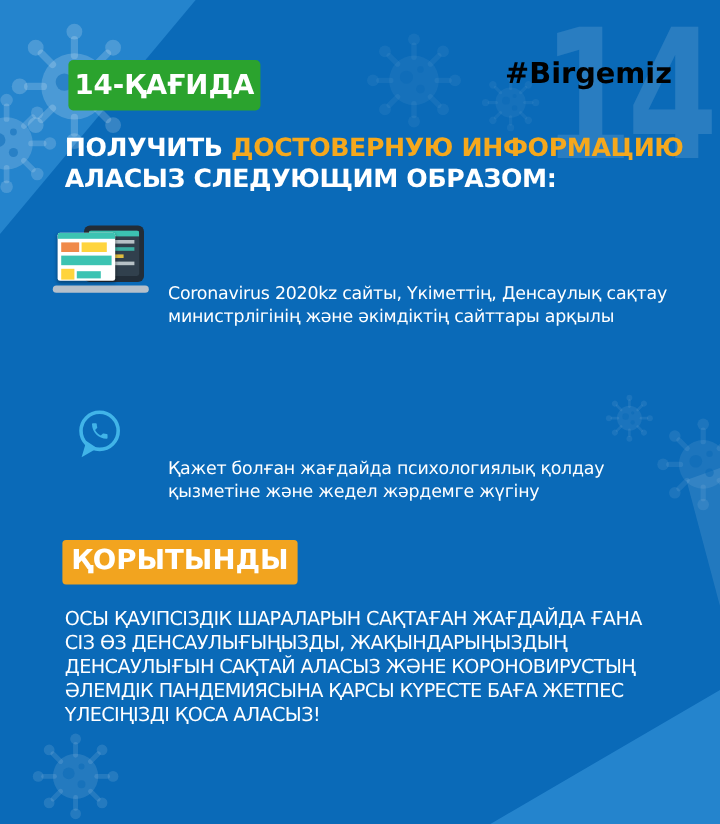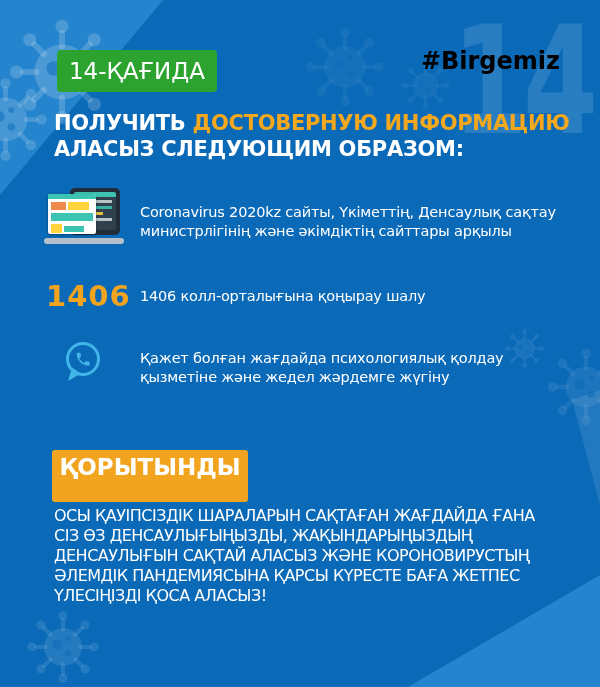--- a/index.html
+++ b/index.html
@@ -20,36 +20,36 @@
   .watermark{
     position:absolute;top:6px;right:6px;z-index:1;
     font-size:150px;font-weight:bold;line-height:1;
     color:rgba(255,255,255,0.13);
     transform:scaleX(0.72);transform-origin:top right;
     letter-spacing:-6px;
   }
   .rule-badge{
     position:absolute;left:57px;top:50px;z-index:2;
     width:160px;height:42px;background:var(--green);border-radius:4px;
-    font-size:23px;font-weight:normal;line-height:42px;text-align:center;color:#fff;
+    font-size:23px;font-weight:bold;line-height:42px;text-align:center;color:#fff;
   }
   .hashtag{
     position:absolute;top:47px;right:40px;z-index:2;
     font-size:24px;font-weight:bold;color:#000000;
   }
   .heading{
     position:absolute;left:54px;top:110px;z-index:2;
     font-size:21px;font-weight:bold;line-height:26px;letter-spacing:-0.3px;
   }
   .heading .hl{color:var(--heading-hl);}
 
   .row-text{
     position:absolute;left:140px;z-index:2;
     font-size:14.5px;line-height:18.5px;white-space:pre-line;
-    letter-spacing:-0.2px;color:#fff;max-width:420px;
+    letter-spacing:-0.2px;color:#fff;max-width:420px;margin-top:33px;
   }
   .row1-text{top:203px;}
   .row2-text{top:287px;}
   .row3-text{top:349px;}
 
   .call-number{
     position:absolute;left:46px;top:279px;z-index:2;
     font-size:29px;font-weight:bold;color:var(--orange);letter-spacing:1px;
   }
 
@@ -68,21 +68,21 @@
   .wc-orange{width:15px;height:8px;background:#f08a4a;}
   .wc-yellow{width:21px;height:8px;background:#ffd43d;}
   .wc-bar{margin:3px 3px 0 3px;height:8px;background:#3cc3b2;}
   .wc-sq{width:11px;height:9px;background:#ffd43d;}
   .wc-btn{width:20px;height:6px;background:#3cc3b2;margin-top:2px;}
 
   .wa-icon{position:absolute;left:60px;top:339px;z-index:2;}
 
   .conclusion-badge{
     position:absolute;left:52px;top:450px;z-index:2;
-    width:196px;height:52px;background:var(--orange);border-radius:3px;
+    width:196px;height:37px;background:var(--orange);border-radius:3px;
     font-size:23px;font-weight:bold;line-height:35px;text-align:center;color:#fff;
   }
   .conclusion-text{
     position:absolute;left:54px;top:506px;z-index:2;width:520px;
     font-size:16px;font-weight:normal;line-height:20px;letter-spacing:-0.5px;
     white-space:pre-line;color:#fff;
   }
 </style>
 </head>
 <body>
@@ -178,22 +178,20 @@
       <div class="wc-row">
           <div class="wc-sq"></div>
           <div class="wc-btn"></div>
         </div>
 
     </div>
   </div>
   <div class="row-text row1-text">Coronavirus 2020kz сайты, Үкіметтің, Денсаулық сақтау
 министрлігінің және әкімдіктің сайттары арқылы</div>
 
-  <div class="call-number">1406</div>
-  <div class="row-text row2-text">1406 колл-орталығына қоңырау шалу</div>
 
   <svg class="wa-icon" width="44" height="46" viewBox="0 0 44 46" aria-hidden="true">
     <circle cx="23" cy="20" r="15.5" fill="none" stroke="var(--wa)" stroke-width="3"></circle>
     <path d="M8 42 L12 28.5 L21 34.5 Z" fill="var(--wa)"></path>
     <path transform="translate(14.5,11.5) scale(0.72)" fill="var(--wa)" d="M6.62 10.79c1.44 2.83 3.76 5.14 6.59 6.59l2.2-2.21c.27-.27.67-.36 1.02-.24 1.12.37 2.33.57 3.57.57.55 0 1 .45 1 1V20c0 .55-.45 1-1 1-9.39 0-17-7.61-17-17 0-.55.45-1 1-1h3.5c.55 0 1 .45 1 1 0 1.25.2 2.45.57 3.57.11.35.03.74-.25 1.02l-2.2 2.2z"></path>
   </svg>
   <div class="row-text row3-text">Қажет болған жағдайда психологиялық қолдау
 қызметіне және жедел жәрдемге жүгіну</div>
 
   <div class="conclusion-badge">ҚОРЫТЫНДЫ</div>

